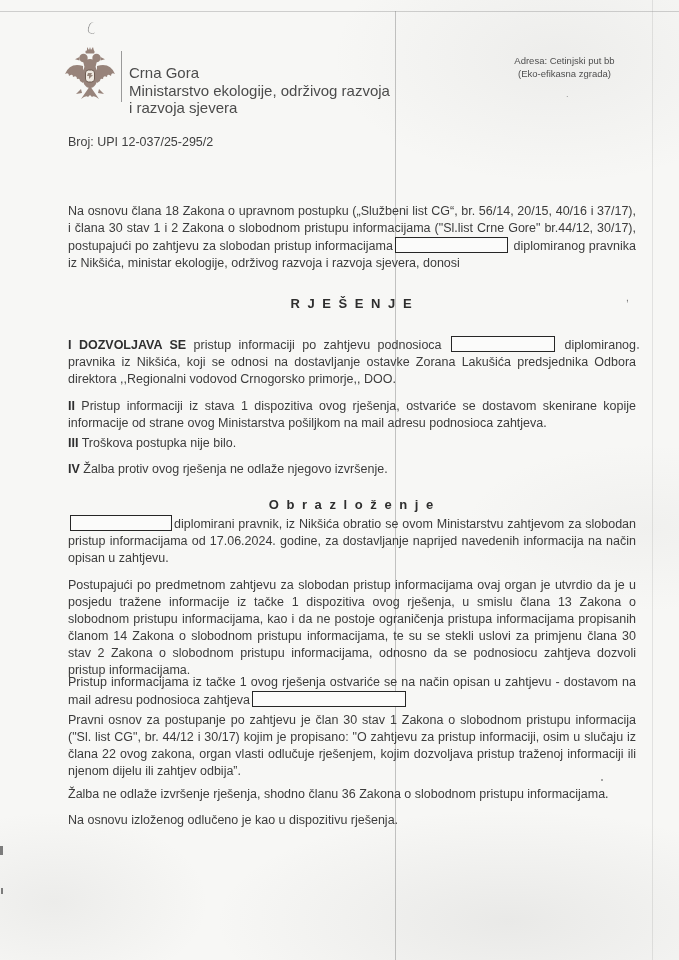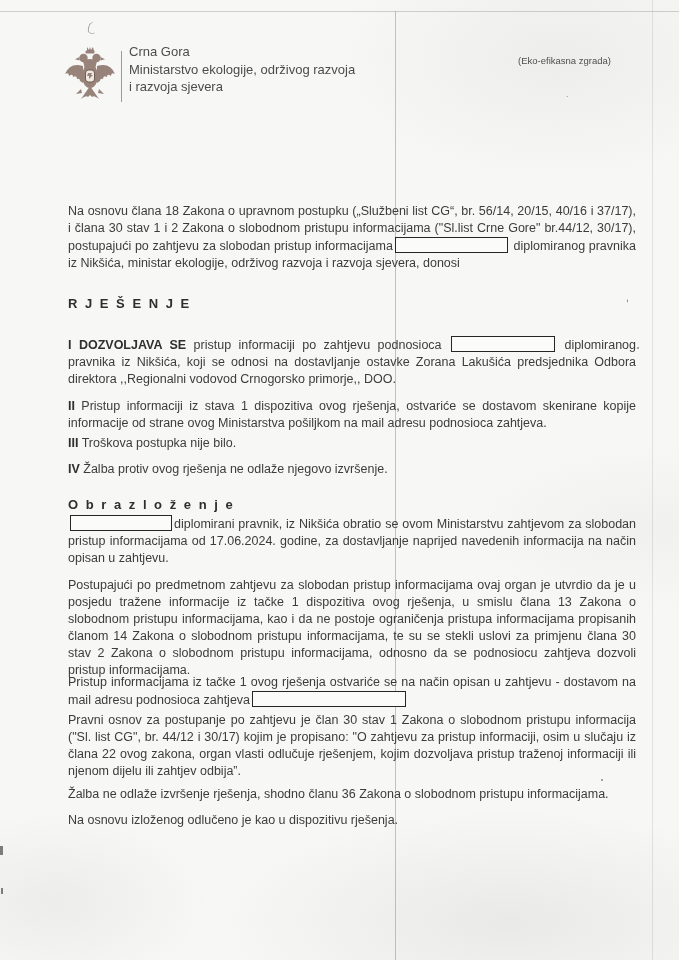--- a/index.html
+++ b/index.html
@@ -29,40 +29,40 @@
     border-radius:70% 0 40% 60%;
     transform:rotate(14deg);
   }
   .speck{position:absolute;font-size:10px;color:#6f6f6f;line-height:1;}
   .dot{position:absolute;width:2px;height:2px;background:#8a8a8a;border-radius:50%;}
   .corner-mark{position:absolute;background:#7c7c7c;}
 
   
   .coa{position:absolute;left:63px;top:45px;width:54px;height:60px;}
   .lh-sep{position:absolute;left:121px;top:51px;height:51px;width:1px;background:#9a9a9a;}
-  .ministry{position:absolute;left:129px;top:43px;font-size:13px;line-height:17.5px;color:#4c4c4c;}
+  .ministry{position:absolute;left:129px;top:64px;font-size:15px;line-height:17.5px;color:#4c4c4c;}
   .address{position:absolute;left:462px;top:54px;width:205px;text-align:center;font-size:9.5px;line-height:13px;color:#4e4e4e;}
 
   
   .meta{position:absolute;left:68px;top:134px;font-size:12.5px;line-height:17.5px;color:#3f3f3f;}
 
   
   .doc{
     position:absolute;left:68px;width:568px;margin:0;
     font-size:12.5px;line-height:17px;text-align:justify;color:#3c3c3c;
   }
   .b{font-weight:bold;color:#2f2f2f;}
   .redact{
     display:inline-block;height:14px;
     border:1.5px solid #262626;background:#fbfbfa;
     vertical-align:-3px;margin:0 2px;
   }
   .heading{
     position:absolute;left:68px;width:568px;margin:0;
-    text-align:left;font-size:13px;font-weight:bold;color:#2e2e2e;letter-spacing:2px;
+    text-align:center;font-size:13px;font-weight:bold;color:#2e2e2e;letter-spacing:2px;
   }
   .p-intro{top:203px;}
   .h-title{top:296px;}
   .p-item1{top:336px;}
   .p-item2{top:398px;}
   .p-item3{top:435px;}
   .p-item4{top:461px;}
   .h-sub{top:497px;}
   .p-obr1{top:515px;}
   .p-obr2{top:577px;}
@@ -108,24 +108,26 @@
       <path d="M25 28 h4 l-1 2 h2 l-4 4 v-3 h-2 z" fill="#7a6357" opacity="0.75"></path>
     </svg>
   </div>
   <div class="lh-sep"></div>
   <div class="ministry">
     <div>Crna Gora</div>
     <div>Ministarstvo ekologije, održivog razvoja</div>
     <div>i razvoja sjevera</div>
   </div>
   <div class="address">
+    <div>Adresa: Cetinjski put bb</div>
     <div>(Eko-efikasna zgrada)</div>
   </div>
 
   <div class="meta">
+    <div>Broj: UPI 12-037/25-295/2</div>
   </div>
 
   <p class="doc p-intro"><span>Na osnovu člana 18  Zakona o upravnom postupku („Službeni list CG“, br. 56/14, 20/15, 40/16 i 37/17), i člana 30 stav 1 i 2  Zakona o slobodnom pristupu informacijama ("Sl.list Crne Gore" br.44/12, 30/17), postupajući po zahtjevu za slobodan pristup informacijama</span><span class="redact" style="width: 111px;"></span><span> diplomiranog pravnika iz Nikšića, ministar ekologije, održivog razvoja i razvoja sjevera, donosi</span></p>
 
   <h1 class="heading h-title">R J E Š E N J E</h1>
 
   <p class="doc p-item1"><span class="b">I DOZVOLJAVA SE</span><span> pristup informaciji po zahtjevu podnosioca </span><span class="redact" style="width: 102px;"></span><span> diplomiranog pravnika iz Nikšića, koji se odnosi na dostavljanje ostavke Zorana Lakušića predsjednika Odbora direktora ,,Regionalni vodovod Crnogorsko primorje,, DOO.</span></p>
   <p class="doc p-item2"><span class="b">II</span><span> Pristup informaciji iz stava 1 dispozitiva ovog rješenja, ostvariće se dostavom skenirane kopije informacije od strane ovog Ministarstva pošiljkom na mail adresu podnosioca zahtjeva.</span></p>
   <p class="doc p-item3"><span class="b">III</span><span> Troškova postupka nije bilo.</span></p>
   <p class="doc p-item4"><span class="b">IV</span><span> Žalba protiv ovog rješenja ne odlaže njegovo izvršenje.</span></p>

